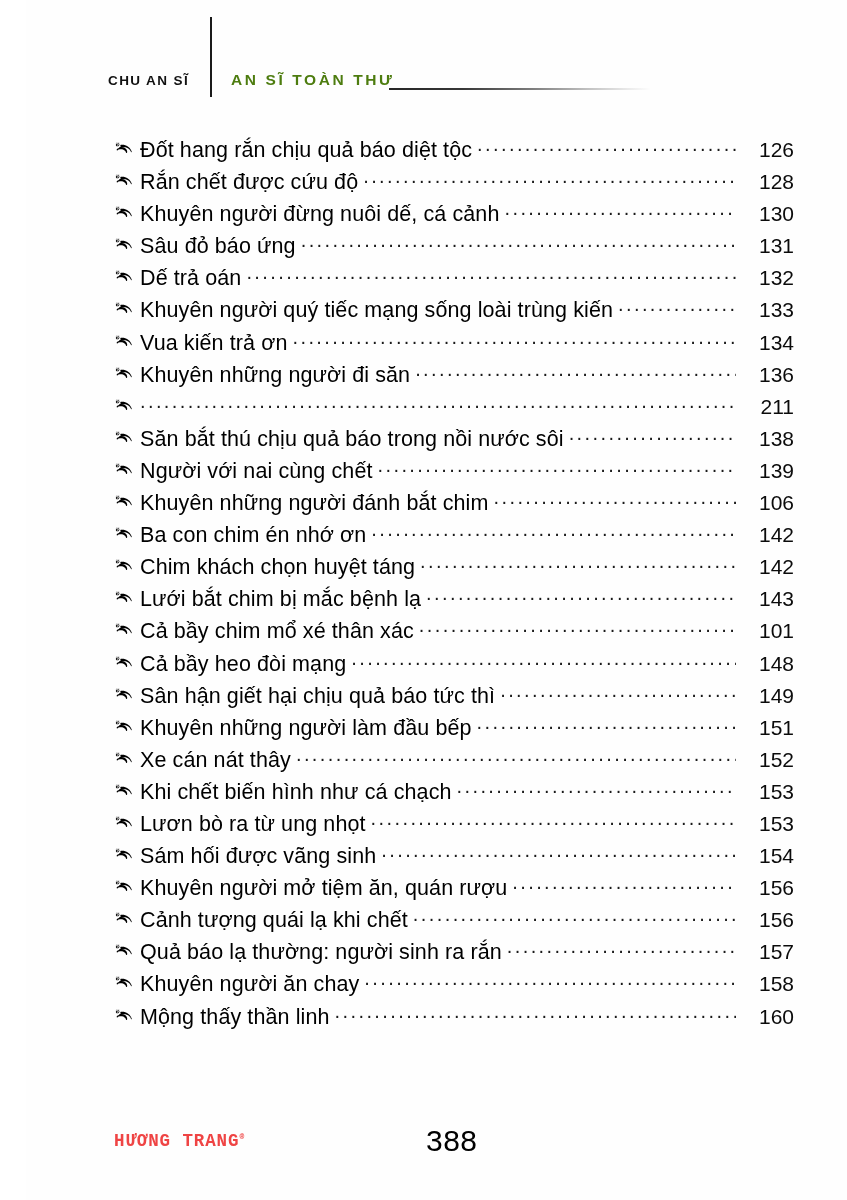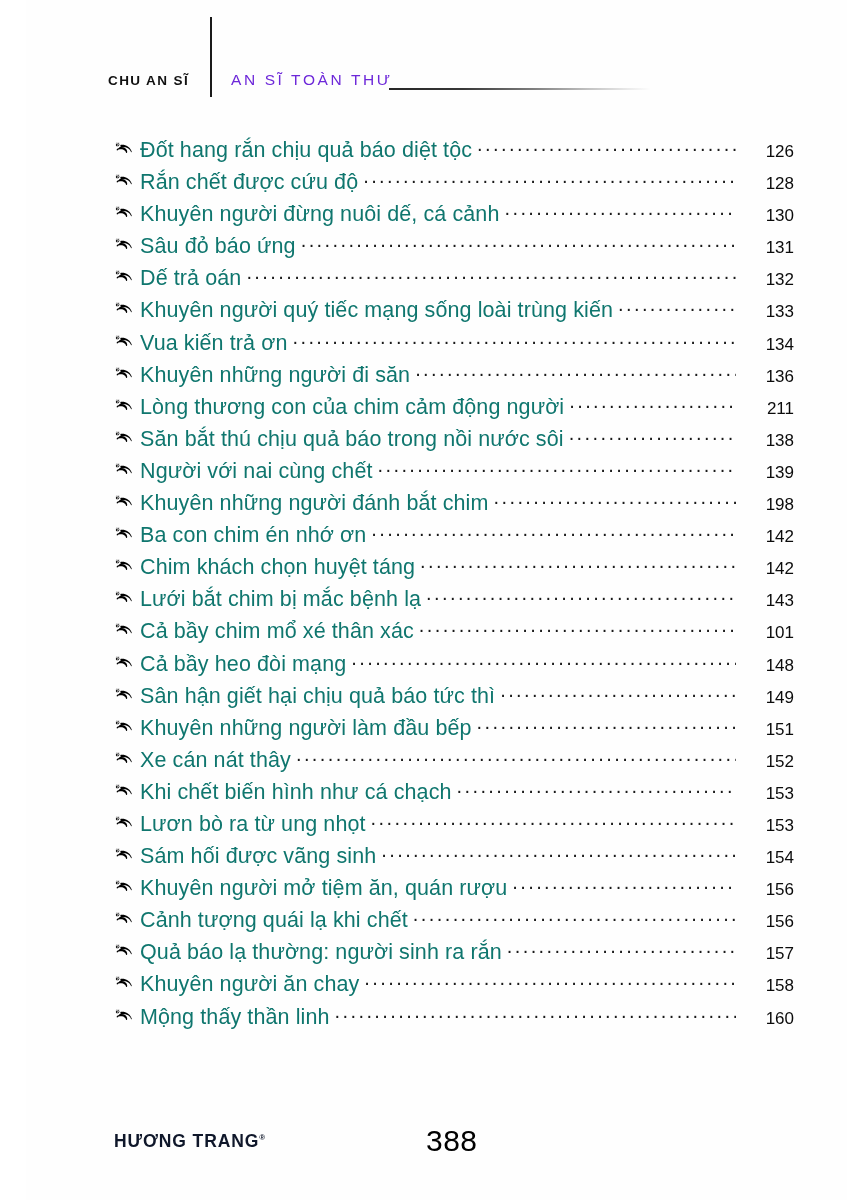--- a/index.html
+++ b/index.html
@@ -48,23 +48,23 @@
     top: 17px;
     width: 1.6px;
     height: 80px;
     background: #1a1a1a;
   }
   .header-title {
     position: absolute;
     left: 205px;
     top: 71px;
     font-size: 15.5px;
-    font-weight: 400;
+    font-weight: 700;
     letter-spacing: 2.6px;
-    color: #6d28d9;
+    color: #4d7c0f;
     white-space: nowrap;
   }
   .header-rule {
     position: absolute;
     left: 363px;
     top: 88px;
     width: 262px;
     height: 1.6px;
     background: linear-gradient(to right,
       rgba(20,20,20,0.92) 0%,
@@ -99,21 +99,21 @@
     top: -1px;
   }
   .bullet svg {
     display: block;
     margin-top: 4px;
   }
   .toc-title {
     flex: 0 0 auto;
     font-size: 21.5px;
     line-height: 1.1;
-    color: #0f766e;
+    color: #000000;
     letter-spacing: 0.1px;
     padding-right: 5px;
   }
   .leader {
     flex: 1 1 auto;
     overflow: hidden;
     position: relative;
     height: 21px;
   }
   .leader::after {
@@ -123,42 +123,42 @@
     bottom: 1px;
     font-size: 20px;
     letter-spacing: 2.4px;
     color: #1a1a1a;
     white-space: nowrap;
   }
   .toc-page {
     flex: 0 0 auto;
     width: 52px;
     text-align: right;
-    font-size: 17px;
+    font-size: 21px;
     color: #0b0b0b;
     padding-left: 6px;
   }
 
   
   .footer {
     position: absolute;
     left: 0;
     top: 1130px;
     width: 847px;
     height: 70px;
   }
   .publisher-logo {
     position: absolute;
     left: 88px;
     top: 1px;
     font-size: 17.5px;
     font-weight: 700;
     letter-spacing: 0.9px;
-    color: #0f172a;
-    font-family: Liberation Sans, sans-serif;
+    color: #ef4444;
+    font-family: Liberation Mono, monospace;
     white-space: nowrap;
   }
   .publisher-logo .reg {
     font-size: 8px;
     vertical-align: super;
     letter-spacing: 0;
   }
   .page-number {
     position: absolute;
     left: 400px;
@@ -279,21 +279,20 @@
         <span class="toc-page">136</span>
       </div>
       <div class="toc-row">
         <span class="bullet">
           <svg width="22" height="14" viewBox="0 0 22 14" aria-hidden="true">
             <path fill="#000" d="M1.4 1.2c1.1-.9 2.5-.6 3.1.4.5.8.2 1.7-.5 2-.5.2-1 0-1.2-.4-.15-.35 0-.7.3-.8.25-.1.5 0 .6.2.05.12.02.25-.06.33l.33.2c.3-.45.2-1.05-.25-1.35-.55-.38-1.3-.2-1.66.38-.42.67-.2 1.55.5 1.97.85.5 1.95.2 2.5-.62.5-.76.38-1.72-.2-2.36l.5-.35z"></path>
             <path fill="#000" d="M6.2 3.0c2.9-.5 5.6.2 7.6 1.5 1.4.9 2.5 2.1 3.2 3.4.35.65.6 1.3.75 1.95.05.25-.1.45-.33.45-.2 0-.35-.13-.4-.3-.55-2.0-2.1-3.6-4.2-4.35-1.6-.57-3.4-.6-5.0-.1-.6.2-1.2.47-1.7.83-.35.25-.75-.05-.7-.45.06-.5.3-.9.78-1.25.18-.13.4-.23.6-.3z"></path>
             <path fill="#000" d="M5.6 5.1c1.9-.45 3.9-.1 5.4.95 1.1.77 1.85 1.85 2.1 3.02.1.5.1 1 .02 1.47-.05.3-.33.5-.63.45-.2-.03-.35-.17-.42-.35-.6-1.7-2.05-2.9-3.9-3.3-1.1-.25-2.3-.15-3.35.25-.5.2-.98.47-1.38.82-.3.26-.75.05-.78-.35-.03-.5.2-.95.6-1.3.6-.5 1.4-.85 2.34-1.06z"></path>
           </svg>
         </span>
-        <span class="toc-title">Lòng thương con của chim cảm động người</span>
         <span class="leader"></span>
         <span class="toc-page">211</span>
       </div>
       <div class="toc-row">
         <span class="bullet">
           <svg width="22" height="14" viewBox="0 0 22 14" aria-hidden="true">
             <path fill="#000" d="M1.4 1.2c1.1-.9 2.5-.6 3.1.4.5.8.2 1.7-.5 2-.5.2-1 0-1.2-.4-.15-.35 0-.7.3-.8.25-.1.5 0 .6.2.05.12.02.25-.06.33l.33.2c.3-.45.2-1.05-.25-1.35-.55-.38-1.3-.2-1.66.38-.42.67-.2 1.55.5 1.97.85.5 1.95.2 2.5-.62.5-.76.38-1.72-.2-2.36l.5-.35z"></path>
             <path fill="#000" d="M6.2 3.0c2.9-.5 5.6.2 7.6 1.5 1.4.9 2.5 2.1 3.2 3.4.35.65.6 1.3.75 1.95.05.25-.1.45-.33.45-.2 0-.35-.13-.4-.3-.55-2.0-2.1-3.6-4.2-4.35-1.6-.57-3.4-.6-5.0-.1-.6.2-1.2.47-1.7.83-.35.25-.75-.05-.7-.45.06-.5.3-.9.78-1.25.18-.13.4-.23.6-.3z"></path>
             <path fill="#000" d="M5.6 5.1c1.9-.45 3.9-.1 5.4.95 1.1.77 1.85 1.85 2.1 3.02.1.5.1 1 .02 1.47-.05.3-.33.5-.63.45-.2-.03-.35-.17-.42-.35-.6-1.7-2.05-2.9-3.9-3.3-1.1-.25-2.3-.15-3.35.25-.5.2-.98.47-1.38.82-.3.26-.75.05-.78-.35-.03-.5.2-.95.6-1.3.6-.5 1.4-.85 2.34-1.06z"></path>
           </svg>
@@ -317,21 +316,21 @@
       <div class="toc-row">
         <span class="bullet">
           <svg width="22" height="14" viewBox="0 0 22 14" aria-hidden="true">
             <path fill="#000" d="M1.4 1.2c1.1-.9 2.5-.6 3.1.4.5.8.2 1.7-.5 2-.5.2-1 0-1.2-.4-.15-.35 0-.7.3-.8.25-.1.5 0 .6.2.05.12.02.25-.06.33l.33.2c.3-.45.2-1.05-.25-1.35-.55-.38-1.3-.2-1.66.38-.42.67-.2 1.55.5 1.97.85.5 1.95.2 2.5-.62.5-.76.38-1.72-.2-2.36l.5-.35z"></path>
             <path fill="#000" d="M6.2 3.0c2.9-.5 5.6.2 7.6 1.5 1.4.9 2.5 2.1 3.2 3.4.35.65.6 1.3.75 1.95.05.25-.1.45-.33.45-.2 0-.35-.13-.4-.3-.55-2.0-2.1-3.6-4.2-4.35-1.6-.57-3.4-.6-5.0-.1-.6.2-1.2.47-1.7.83-.35.25-.75-.05-.7-.45.06-.5.3-.9.78-1.25.18-.13.4-.23.6-.3z"></path>
             <path fill="#000" d="M5.6 5.1c1.9-.45 3.9-.1 5.4.95 1.1.77 1.85 1.85 2.1 3.02.1.5.1 1 .02 1.47-.05.3-.33.5-.63.45-.2-.03-.35-.17-.42-.35-.6-1.7-2.05-2.9-3.9-3.3-1.1-.25-2.3-.15-3.35.25-.5.2-.98.47-1.38.82-.3.26-.75.05-.78-.35-.03-.5.2-.95.6-1.3.6-.5 1.4-.85 2.34-1.06z"></path>
           </svg>
         </span>
         <span class="toc-title">Khuyên những người đánh bắt chim</span>
         <span class="leader"></span>
-        <span class="toc-page">198</span>
+        <span class="toc-page">106</span>
       </div>
       <div class="toc-row">
         <span class="bullet">
           <svg width="22" height="14" viewBox="0 0 22 14" aria-hidden="true">
             <path fill="#000" d="M1.4 1.2c1.1-.9 2.5-.6 3.1.4.5.8.2 1.7-.5 2-.5.2-1 0-1.2-.4-.15-.35 0-.7.3-.8.25-.1.5 0 .6.2.05.12.02.25-.06.33l.33.2c.3-.45.2-1.05-.25-1.35-.55-.38-1.3-.2-1.66.38-.42.67-.2 1.55.5 1.97.85.5 1.95.2 2.5-.62.5-.76.38-1.72-.2-2.36l.5-.35z"></path>
             <path fill="#000" d="M6.2 3.0c2.9-.5 5.6.2 7.6 1.5 1.4.9 2.5 2.1 3.2 3.4.35.65.6 1.3.75 1.95.05.25-.1.45-.33.45-.2 0-.35-.13-.4-.3-.55-2.0-2.1-3.6-4.2-4.35-1.6-.57-3.4-.6-5.0-.1-.6.2-1.2.47-1.7.83-.35.25-.75-.05-.7-.45.06-.5.3-.9.78-1.25.18-.13.4-.23.6-.3z"></path>
             <path fill="#000" d="M5.6 5.1c1.9-.45 3.9-.1 5.4.95 1.1.77 1.85 1.85 2.1 3.02.1.5.1 1 .02 1.47-.05.3-.33.5-.63.45-.2-.03-.35-.17-.42-.35-.6-1.7-2.05-2.9-3.9-3.3-1.1-.25-2.3-.15-3.35.25-.5.2-.98.47-1.38.82-.3.26-.75.05-.78-.35-.03-.5.2-.95.6-1.3.6-.5 1.4-.85 2.34-1.06z"></path>
           </svg>
         </span>
         <span class="toc-title">Ba con chim én nhớ ơn</span>

